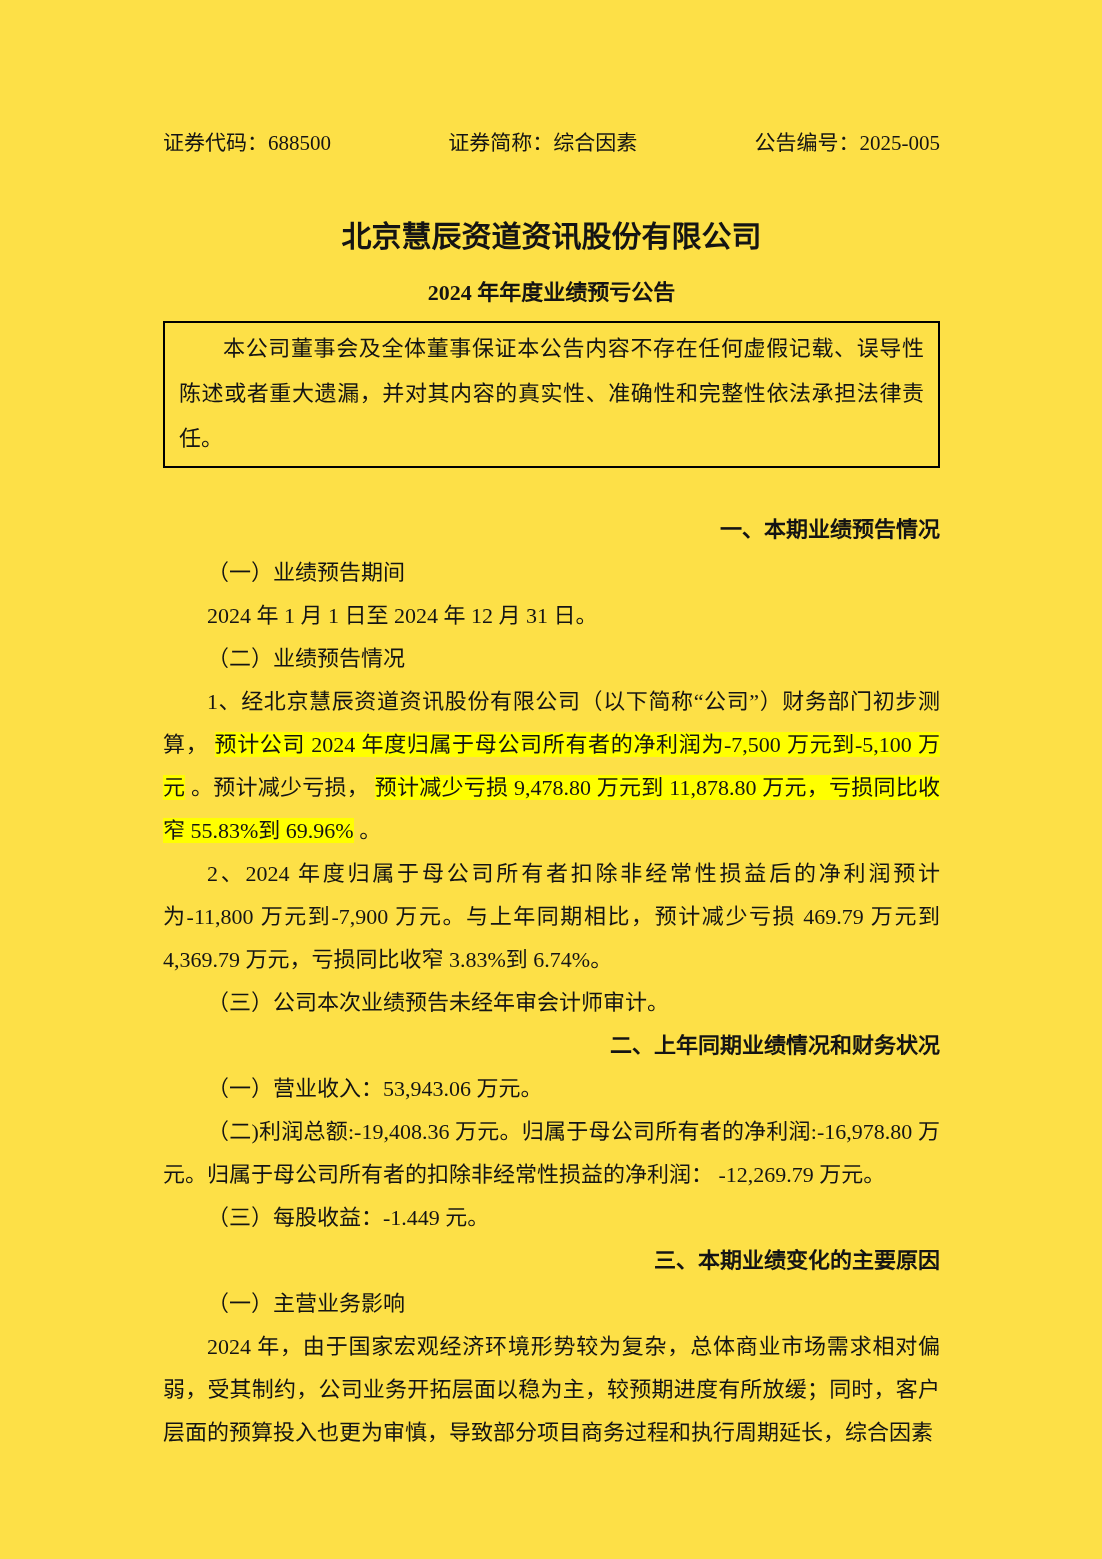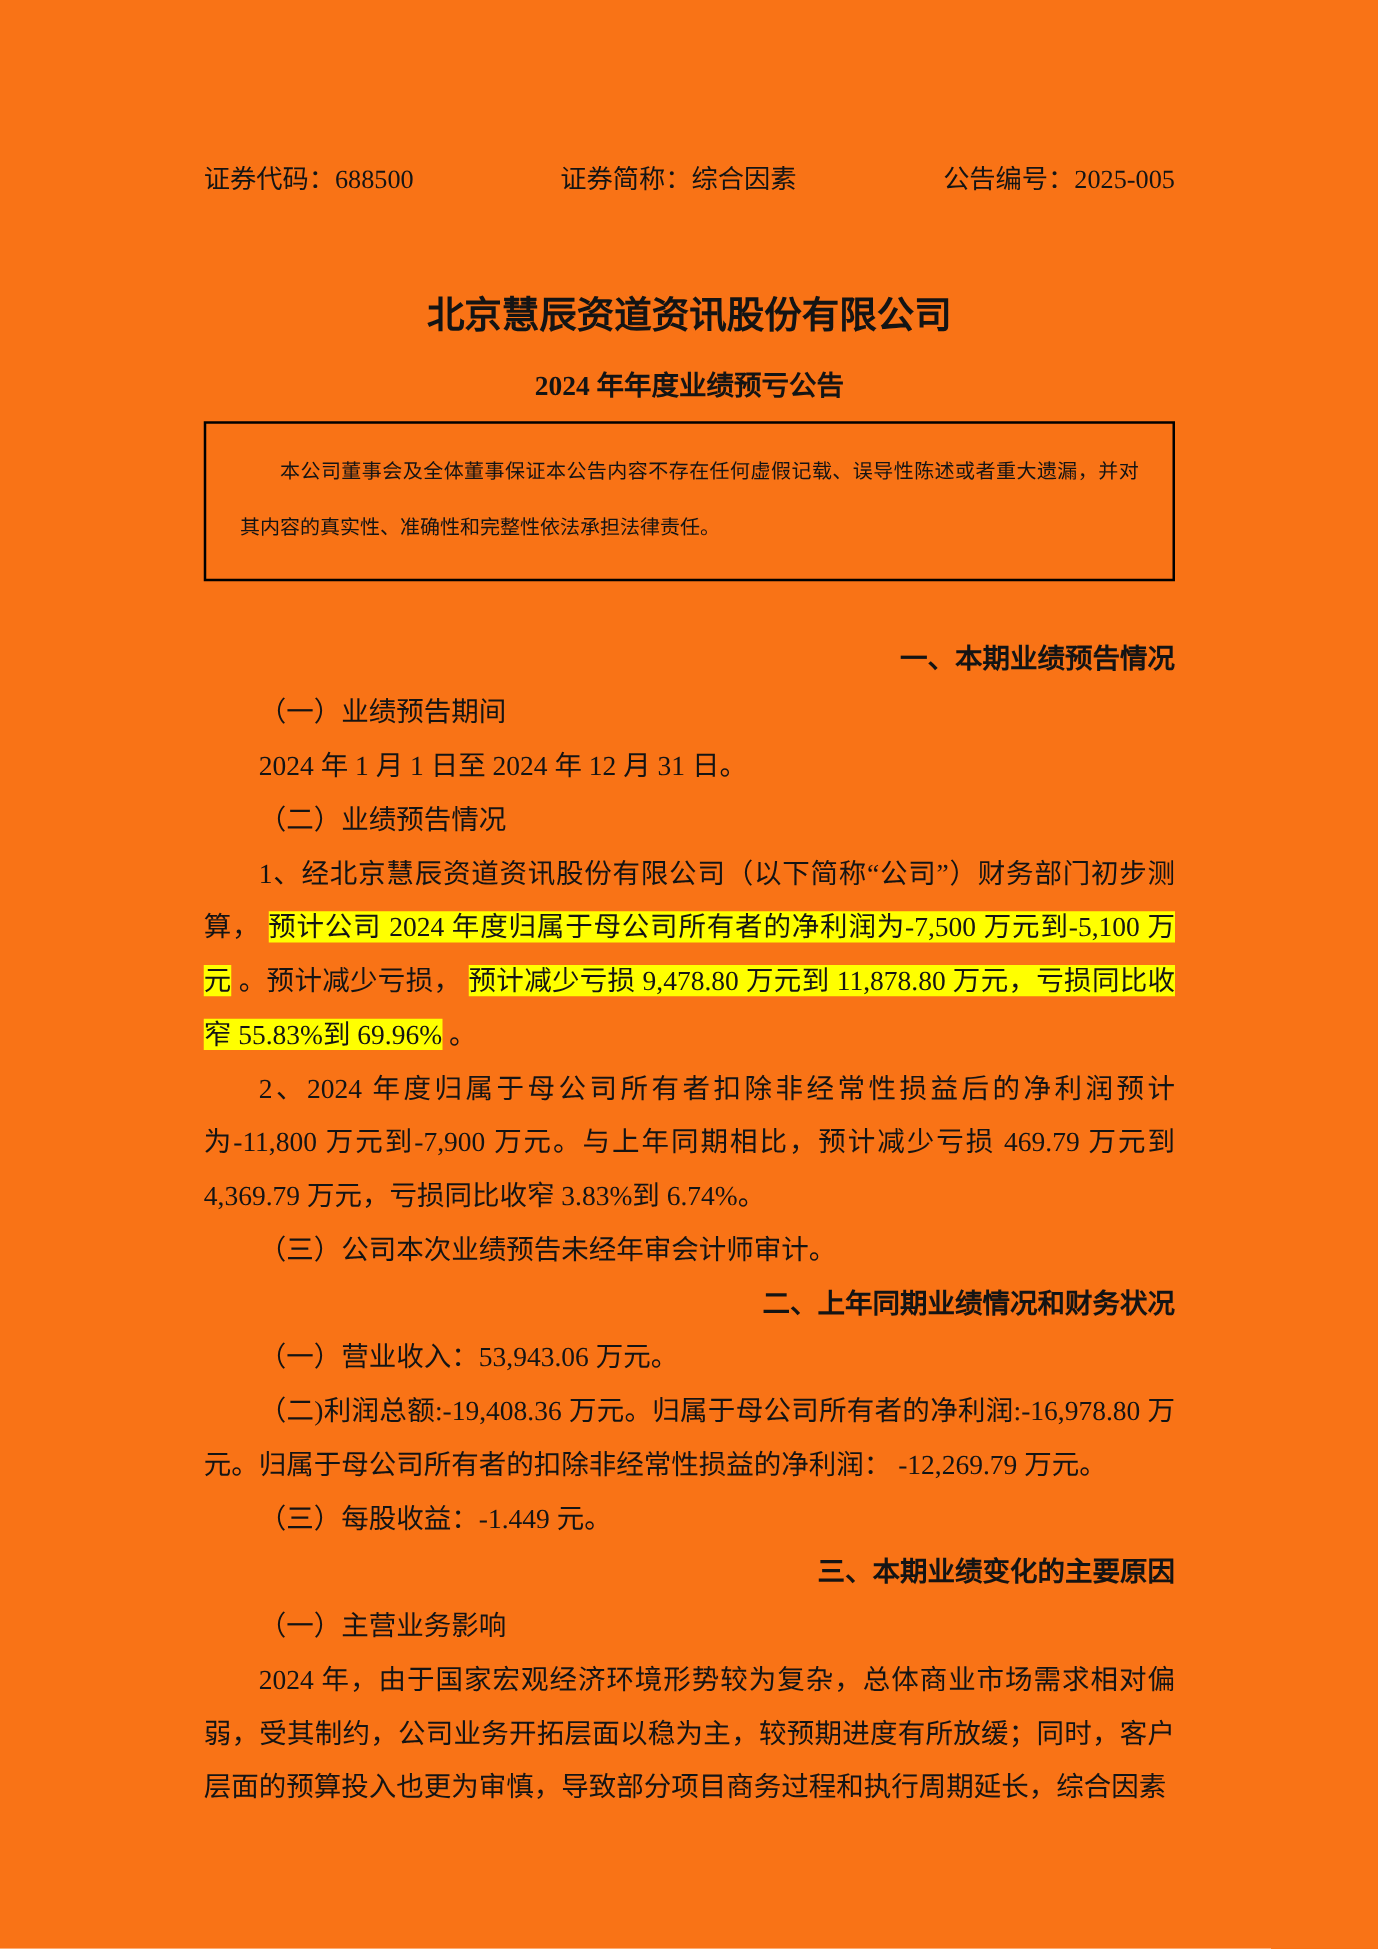--- a/index.html
+++ b/index.html
@@ -8,54 +8,54 @@
     padding: 0;
     background: #ffffff;
   }
   .page {
     position: relative;
     width: 1102px;
     min-height: 1559px;
     box-sizing: border-box;
     margin: 0 auto;
     padding: 130px 162px 40px 163px;
-    background: #f97316;
+    background: #fde047;
     color: #141414;
     font-family: "Liberation Serif", "DejaVu Serif", serif;
   }
   .doc-header {
     display: flex;
     justify-content: space-between;
     align-items: baseline;
     font-size: 21px;
     line-height: 1.3;
     white-space: nowrap;
   }
   .title {
     font-size: 30px;
     font-weight: 700;
     text-align: center;
-    margin: 78px 0 0 0;
+    margin: 62px 0 0 0;
     line-height: 1.2;
   }
   .subtitle {
     font-size: 22px;
     font-weight: 700;
     text-align: center;
     margin: 25px 0 0 0;
     line-height: 1.2;
   }
   .disclaimer {
     border: 2px solid #000000;
     margin-top: 14px;
     padding: 3px 14px 5px 14px;
   }
   .disclaimer p {
-    margin: 13px;
-    font-size: 16px;
+    margin: 0;
+    font-size: 22px;
     line-height: 45px;
     text-indent: 2em;
     text-align: justify;
   }
   .content {
     margin-top: 40px;
     font-size: 22px;
     line-height: 43px;
     text-align: justify;
   }

